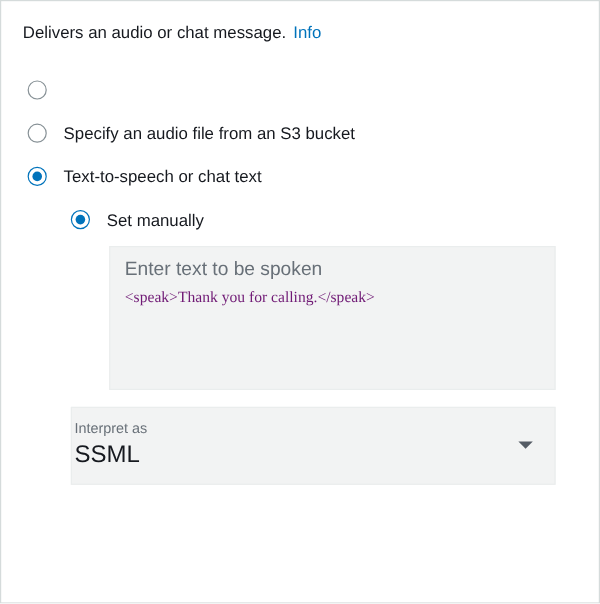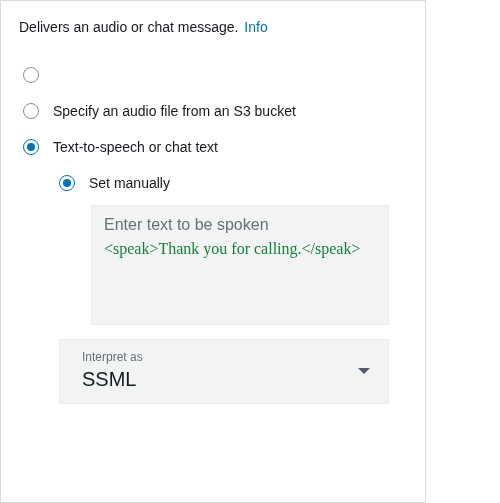--- a/index.html
+++ b/index.html
@@ -3,21 +3,21 @@
   <meta charset="utf-8">
   <style>
     * { box-sizing: border-box; margin: 0; padding: 0; }
     body {
       font-family: -apple-system, BlinkMacSystemFont, "Segoe UI", Arial, sans-serif;
       font-size: 14px;
       color: #16191f;
       background: #fff;
     }
     .panel {
-      width: 426px;
+      width: 500px;
       height: 503px;
       border: 1px solid #d5dbdb;
       padding: 18px 18px 18px 18px;
     }
     .header-line {
       margin-bottom: 22px;
     }
     .header-line .desc {
       color: #16191f;
     }
@@ -66,32 +66,32 @@
       border: 1px solid #eaeded;
       padding: 10px 12px 60px 12px;
       min-height: 120px;
     }
     .textarea-block .placeholder {
       color: #687078;
       font-size: 16px;
       margin-bottom: 6px;
     }
     .textarea-block .value {
-      color: #15803d;
+      color: #701a75;
       font-family: Georgia, "Times New Roman", serif;
-      font-size: 16px;
+      font-size: 13px;
       white-space: pre-wrap;
     }
     .select-block {
       margin-left: 40px;
       margin-right: 18px;
       margin-top: 14px;
       background: #f2f3f3;
       border: 1px solid #eaeded;
-      padding: 10px 14px 12px 22px;
+      padding: 10px 14px 12px 2px;
       display: flex;
       align-items: center;
       justify-content: space-between;
       cursor: pointer;
     }
     .select-text .label {
       color: #687078;
       font-size: 12px;
       margin-bottom: 4px;
     }

